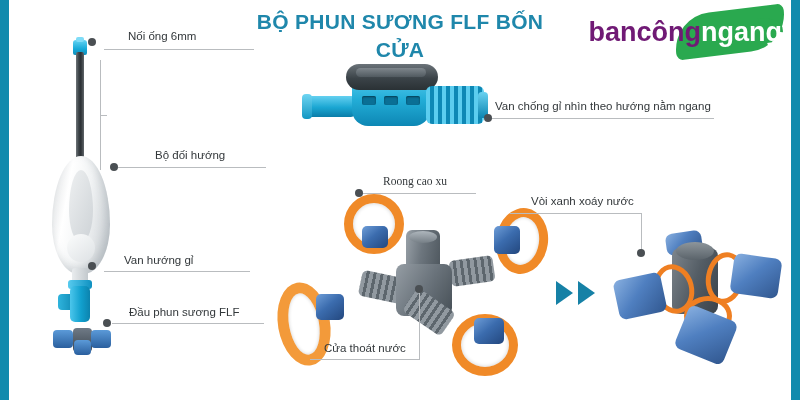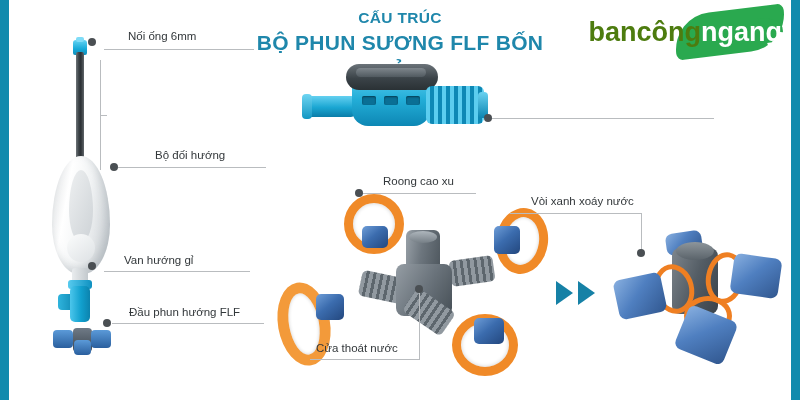--- a/index.html
+++ b/index.html
@@ -29,21 +29,21 @@
     position:absolute;right:-4px;top:-2px;width:112px;height:44px;
     background:#2aa94f;
     border-radius:56px 10px 56px 10px;
     transform:rotate(-7deg);
   }
   .logo-leaf:after{
     content:"";position:absolute;right:2px;top:14px;width:26px;height:12px;
     background:#2aa94f;border-radius:0 12px 0 12px;transform:rotate(12deg);
   }
   .logo-text{position:relative;z-index:3;font-size:27px;font-weight:600;white-space:nowrap;}
-  .logo-a{color:#4d7c0f;}
+  .logo-a{color:#701a75;}
   .logo-b{color:#ffffff;}
 
   
   .lbl{
     position:absolute;color:#33383b;font-size:11.5px;white-space:nowrap;
   }
   .rule{position:absolute;height:1px;background:#b9bcbf;}
   .vrule{position:absolute;width:1px;background:#b9bcbf;}
   .dot{position:absolute;width:8px;height:8px;border-radius:50%;background:#4a4f53;}
   .bracket{
@@ -226,21 +226,20 @@
 </style>
 </head>
 <body>
 
 <div id="stage">
 
   <div class="edge left"></div>
   <div class="edge right"></div>
 
   <div class="title-block">
-    <div class="title-line1">CẤU TRÚC</div>
     <div class="title-line2">BỘ PHUN SƯƠNG FLF BỐN CỬA</div>
   </div>
 
   <div class="logo">
     <div class="logo-leaf"></div>
     <div class="logo-text">
       <span class="logo-a">bancông</span><span class="logo-b">ngang</span>
     </div>
   </div>
 
@@ -271,34 +270,35 @@
   <div class="rule" style="left:118px;top:167px;width:148px;"></div>
   <div class="dot" style="left:110px;top:163px;"></div>
   <div class="lbl" style="left:155px;top:149px;">Bộ đối hướng</div>
 
   <div class="rule" style="left:104px;top:271px;width:146px;"></div>
   <div class="dot" style="left:88px;top:262px;"></div>
   <div class="lbl" style="left:124px;top:254px;">Van hướng gỉ</div>
 
   <div class="rule" style="left:112px;top:323px;width:152px;"></div>
   <div class="dot" style="left:103px;top:319px;"></div>
-  <div class="lbl" style="left:129px;top:306px;">Đầu phun hướng FLF</div>
+  <div class="lbl" style="left:129px;top:306px;">Đầu phun sương FLF</div>
 
   <div class="meter">
     <div class="pipe-l"></div>
     <div class="barrel"></div>
     <div class="slot s1"></div>
     <div class="slot s2"></div>
     <div class="slot s3"></div>
     <div class="cap"></div>
     <div class="ribbed"></div>
   </div>
 
   <div class="rule" style="left:488px;top:118px;width:226px;"></div>
   <div class="dot" style="left:484px;top:114px;"></div>
+  <div class="lbl" style="left:495px;top:100px;">Van chống gỉ nhìn theo hướng nằm ngang</div>
 
   <div class="expl">
     <div class="ring r1"></div>
     <div class="ring r2"></div>
     <div class="ring r3"></div>
     <div class="ring r4"></div>
     <div class="nozzle n1"></div>
     <div class="nozzle n2"></div>
     <div class="nozzle n3"></div>
     <div class="nozzle n4"></div>
@@ -306,31 +306,31 @@
       <div class="center"></div>
       <div class="port pl"></div>
       <div class="port pr"></div>
       <div class="box"></div>
       <div class="port pb"></div>
     </div>
   </div>
 
   <div class="rule" style="left:358px;top:193px;width:118px;"></div>
   <div class="dot" style="left:355px;top:189px;"></div>
-  <div class="lbl" style="left:383px;top:175px;">Roong cao xu</div>
+  <div class="lbl" style="left:383px;top:175px;font-family:Liberation Serif, serif;">Roong cao xu</div>
 
   <div class="rule" style="left:510px;top:213px;width:132px;"></div>
   <div class="vrule" style="left:641px;top:213px;height:40px;"></div>
   <div class="dot" style="left:637px;top:249px;"></div>
   <div class="lbl" style="left:531px;top:195px;">Vòi xanh xoáy nước</div>
 
   <div class="vrule" style="left:419px;top:289px;height:70px;"></div>
   <div class="dot" style="left:415px;top:285px;"></div>
   <div class="rule" style="left:310px;top:359px;width:110px;"></div>
-  <div class="lbl" style="left:316px;top:342px;">Cửa thoát nước</div>
+  <div class="lbl" style="left:324px;top:342px;">Cửa thoát nước</div>
 
   <div class="arrows">
     <div class="tri"></div>
     <div class="tri"></div>
   </div>
 
   <div class="asm-right">
     <div class="ar-cap c4"></div>
     <div class="ar-core"></div>
     <div class="ar-seal s1"></div>

